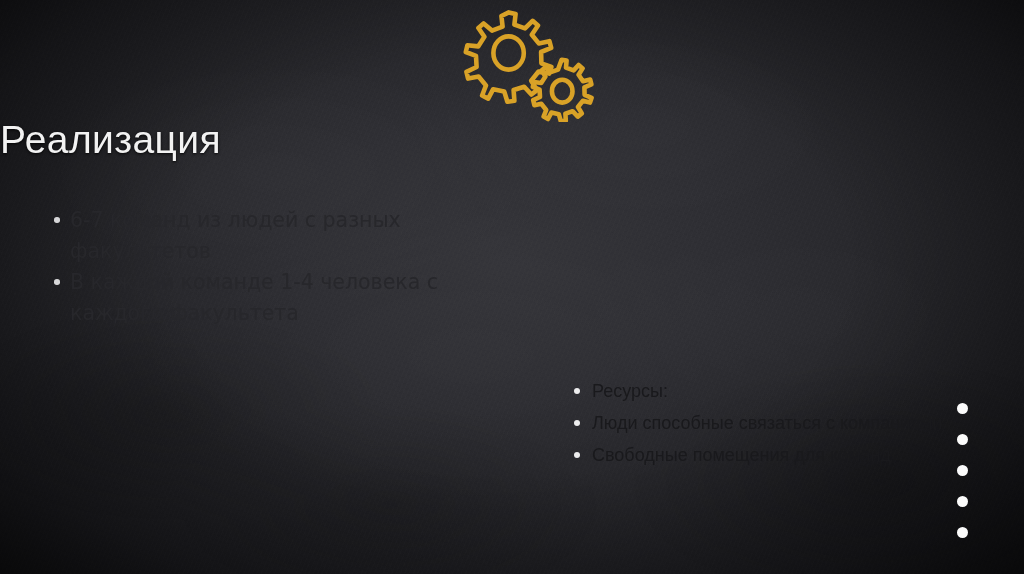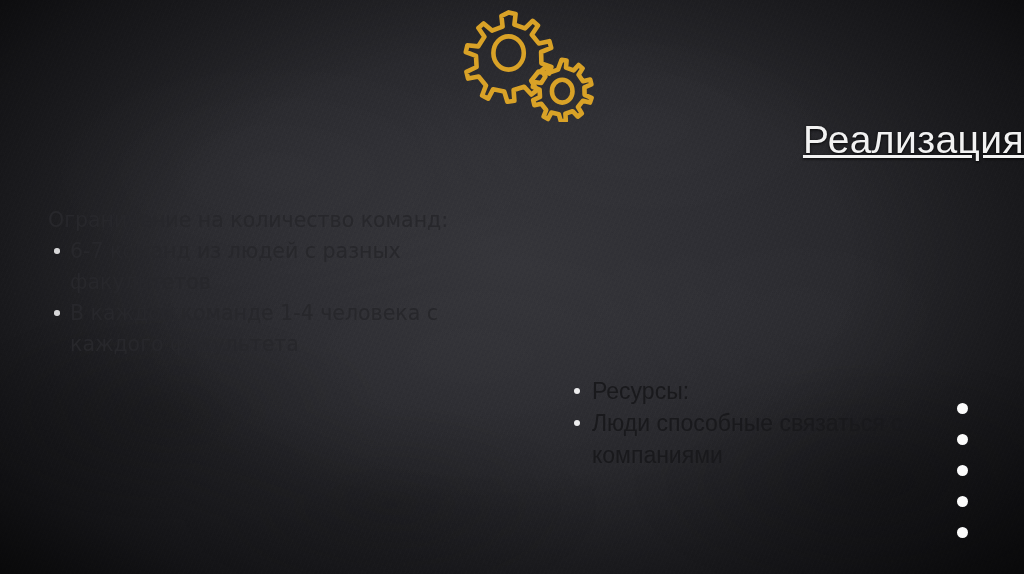--- a/index.html
+++ b/index.html
@@ -79,28 +79,27 @@
     width: 140px;
     height: 120px;
   }
 
   
   #title {
     position: absolute;
     left: 0;
     top: 118px;
     width: 1024px;
-    text-align: right;
+    text-align: left;
     font-family: "Liberation Sans", sans-serif;
     font-size: 39px;
     font-weight: 400;
     letter-spacing: .4px;
     color: #f2f2f2;
     text-shadow: 0 1px 3px rgba(0,0,0,.85);
-    text-decoration: underline;
   }
 
   
   .block {
     position: absolute;
   }
   .line {
     display: flex;
     align-items: flex-start;
   }
@@ -132,21 +131,21 @@
   #block-left .bullet-cell { width: 26px; padding-top: 12px; }
   #block-left .dot { width: 5.5px; height: 5.5px; background: #d6d6d8; }
   #block-left .line.no-bullet .bullet-cell { width: 4px; }
 
   
   #block-right {
     left: 562px;
     top: 375px;
     width: 392px;
     font-family: "Liberation Sans", sans-serif;
-    font-size: 23px;
+    font-size: 18px;
     line-height: 32px;
     color: #19191c;
   }
   #block-right .bullet-cell { width: 30px; padding-top: 13px; }
   #block-right .dot { width: 6px; height: 6px; background: #ededee; }
 
   
   #edge-bullets {
     position: absolute;
     left: 952px;
@@ -226,24 +225,20 @@
           L 96.0 67.6 Z"></path>
 
         <ellipse cx="100.2" cy="89.2" rx="10.3" ry="11.4"></ellipse>
       </g>
     </svg>
   </div>
 
   <div id="title">Реализация</div>
 
   <div id="block-left" class="block">
-    <div class="line no-bullet">
-      <span class="bullet-cell"></span>
-      <span class="txt">Ограничение на количество команд:</span>
-    </div>
     <div class="line">
       <span class="bullet-cell">
           <span class="dot"></span>
         </span>
       <span class="txt">6-7 команд из людей с разных факультетов</span>
     </div>
     <div class="line">
       <span class="bullet-cell">
           <span class="dot"></span>
         </span>
@@ -257,20 +252,26 @@
           <span class="dot"></span>
         </span>
       <span class="txt">Ресурсы:</span>
     </div>
     <div class="line">
       <span class="bullet-cell">
           <span class="dot"></span>
         </span>
       <span class="txt">Люди способные связаться с компаниями</span>
     </div>
+    <div class="line">
+      <span class="bullet-cell">
+          <span class="dot"></span>
+        </span>
+      <span class="txt">Свободные помещения для команд</span>
+    </div>
   </div>
 
   <div id="edge-bullets">
     <div class="edge-dot"></div>
     <div class="edge-dot"></div>
     <div class="edge-dot"></div>
     <div class="edge-dot"></div>
     <div class="edge-dot"></div>
   </div>
 

